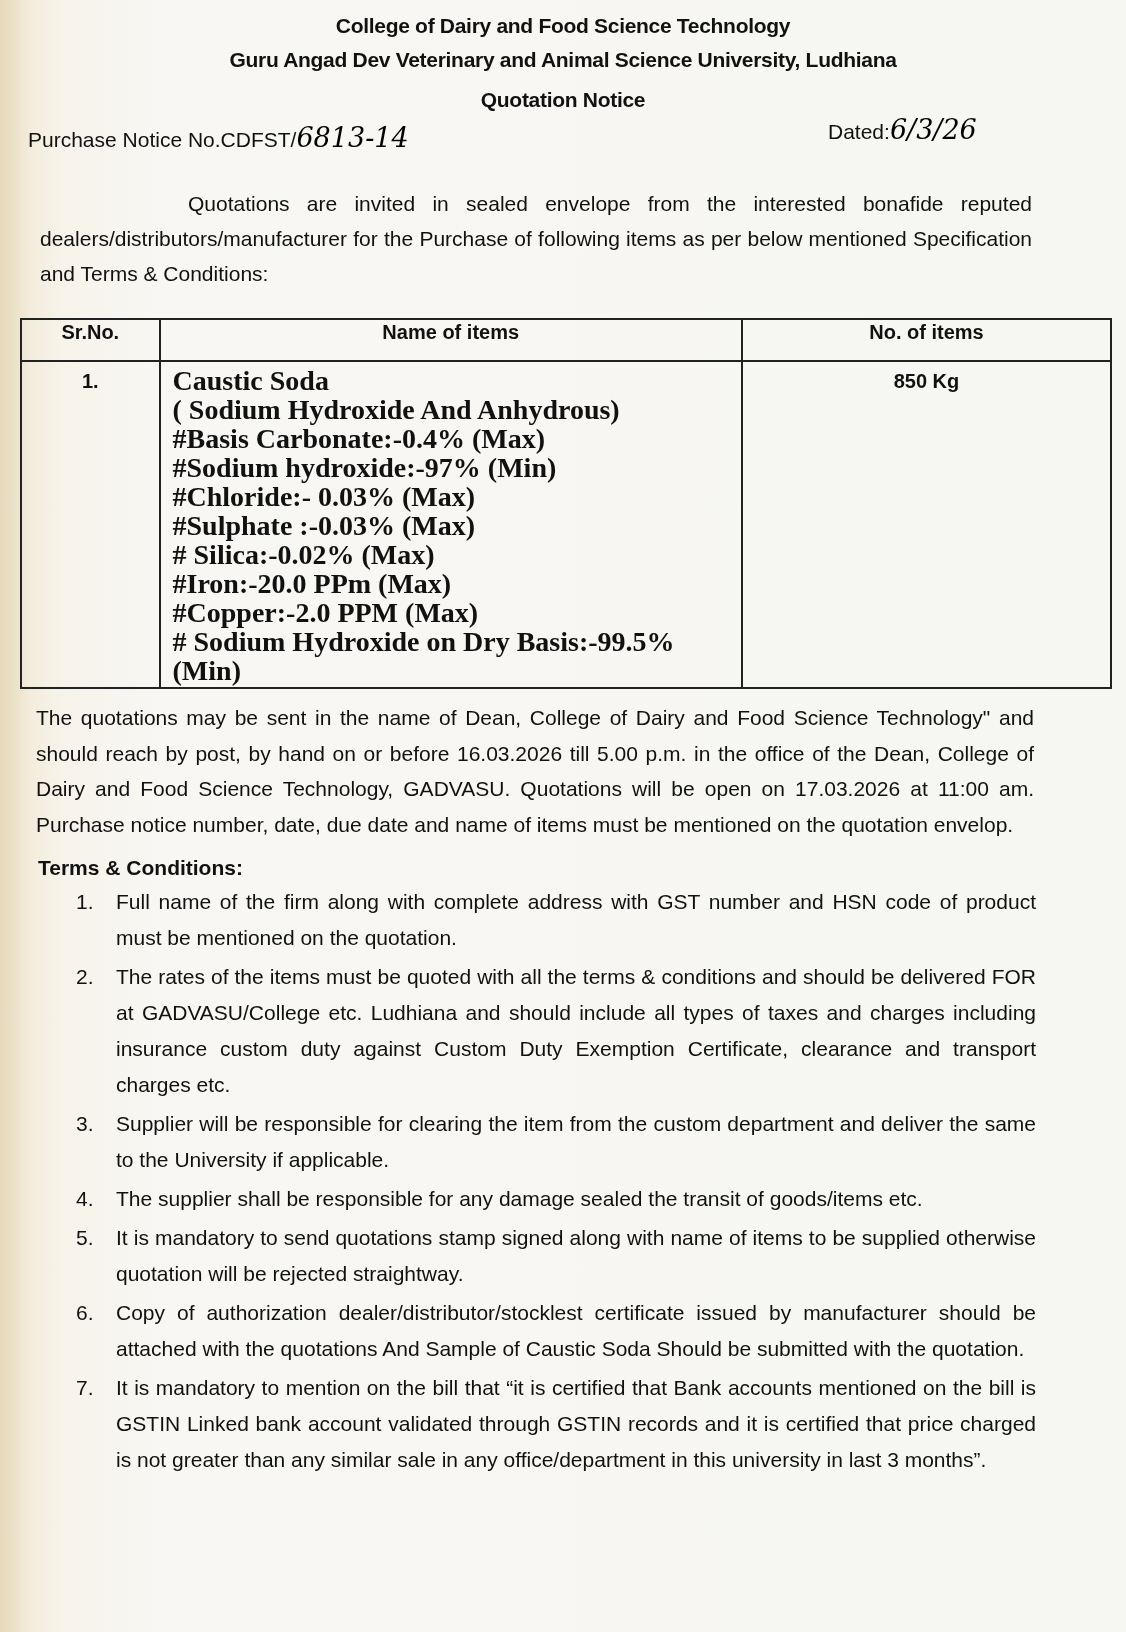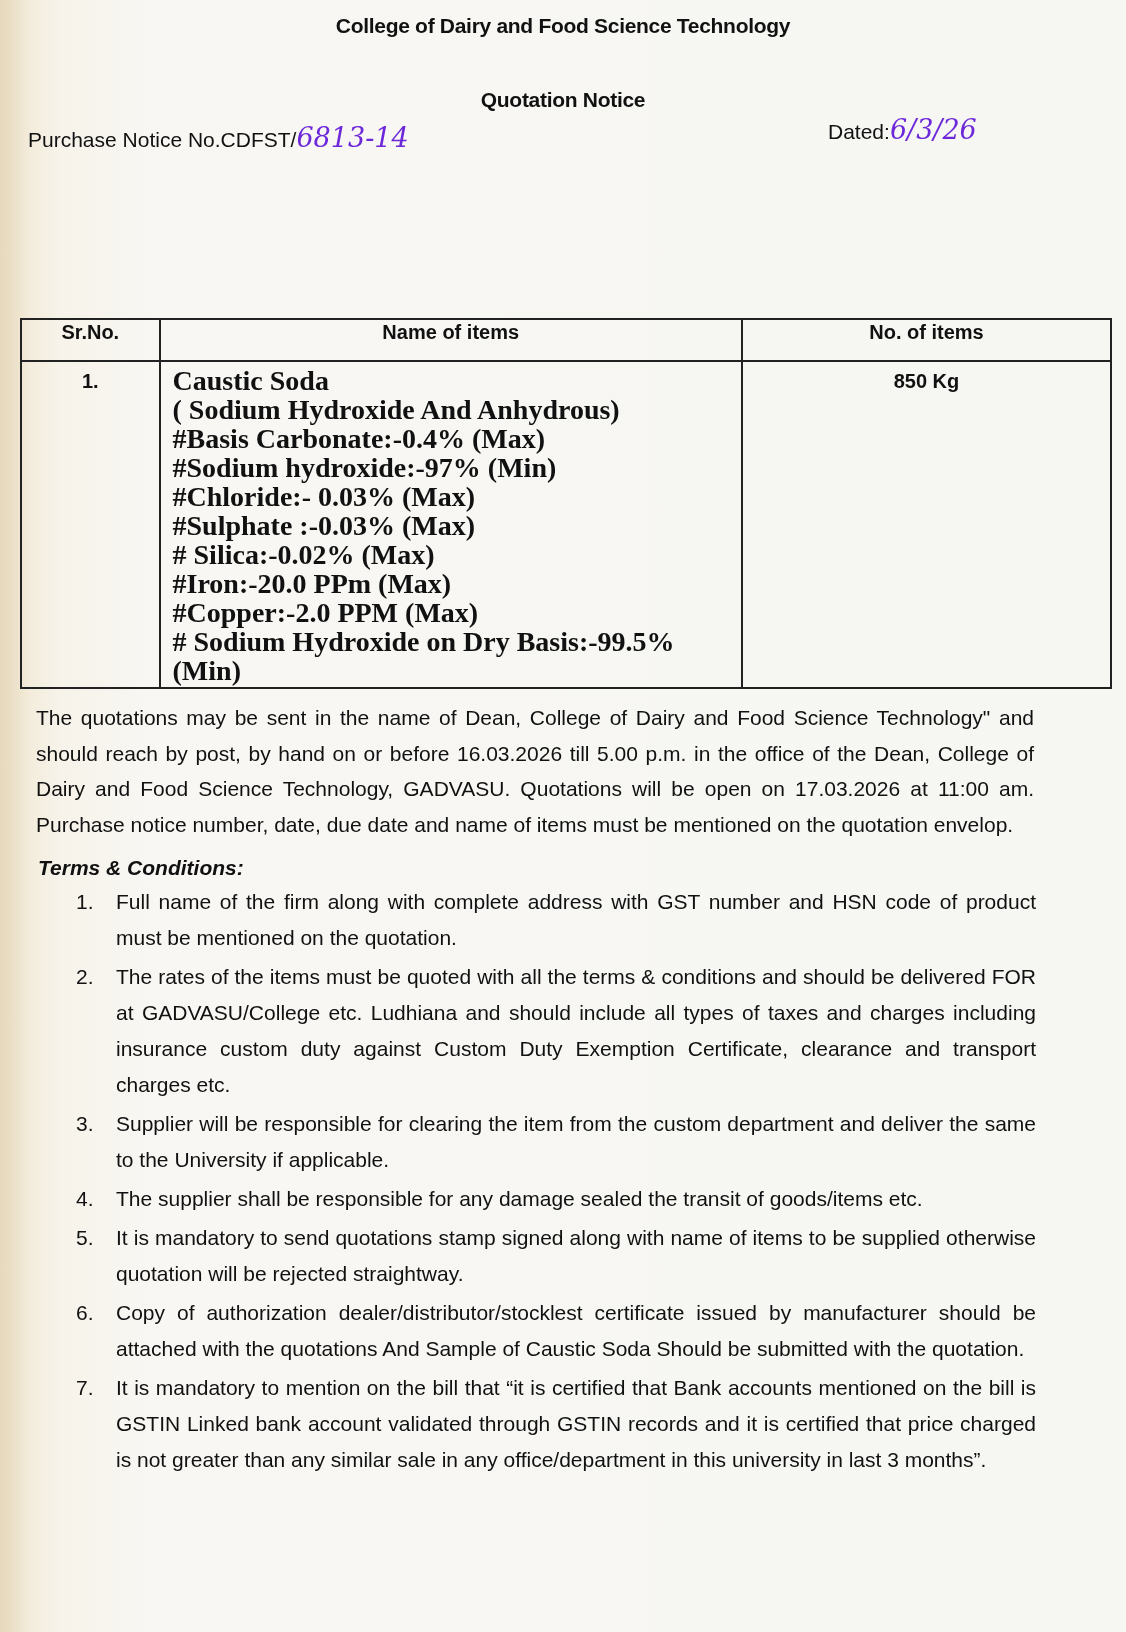--- a/index.html
+++ b/index.html
@@ -10,60 +10,62 @@
     color: #111;
     font-family: "Liberation Sans", sans-serif;
     position: relative;
   }
   .page { position: absolute; left: 0; top: 0; width: 1126px; height: 1632px; }
   .hdr { position: absolute; left: 0; width: 1126px; text-align: center; font-weight: bold; font-size: 21px; letter-spacing: -0.3px; }
   .hdr1 { top: 14px; }
   .hdr2 { top: 48px; }
   .hdr3 { top: 88px; }
   .notice-no { position: absolute; left: 28px; top: 122px; font-size: 21px; }
-  .hand { font-family: "DejaVu Serif", serif; font-style: italic; font-size: 27px; color: #6d28d9; }
+  .hand { font-family: "DejaVu Serif", serif; font-style: italic; font-size: 27px; color: #000000; }
   .dated { position: absolute; left: 828px; top: 114px; font-size: 21px; }
   .intro { position: absolute; left: 40px; top: 186px; width: 992px; font-size: 21px; line-height: 35px; text-align: justify; }
   .intro .indent { display: inline-block; width: 148px; }
   table.items {
     position: absolute; left: 20px; top: 318px; width: 1092px;
     border-collapse: collapse; font-size: 20px;
   }
   table.items th, table.items td { border: 2px solid #222; vertical-align: top; }
   table.items th { font-weight: bold; height: 38px; text-align: center; }
   .col1 { width: 136px; border-radius: 13px; }
   .col2 { width: 585px; }
   .col3 { width: 371px; }
   td.sr { text-align: center; font-weight: bold; padding-top: 8px; }
   td.qty { text-align: center; font-weight: bold; padding-top: 8px; }
   td.name { padding: 4px 8px 2px 12px; font-family: "Liberation Serif", serif; font-weight: bold; font-size: 28px; line-height: 29px; }
   .para { position: absolute; left: 36px; top: 700px; width: 998px; font-size: 21px; line-height: 35.5px; text-align: justify; }
-  .terms-title { position: absolute; left: 38px; top: 856px; font-size: 21px; font-weight: bold; font-style: italic; }
+  .terms-title { position: absolute; left: 38px; top: 856px; font-size: 21px; font-weight: bold; }
   ol.terms { position: absolute; left: 76px; top: 884px; width: 960px; margin: 0; padding: 0; list-style: none; font-size: 21px; line-height: 36px; }
   ol.terms li { display: flex; margin-bottom: 3px; text-align: justify; }
   ol.terms li .num { width: 40px; flex: none; }
   ol.terms li .txt { flex: 1; }
   .shade { position: absolute; left: 0; top: 0; width: 30px; height: 1632px; background: linear-gradient(90deg, rgba(210,190,150,0.35), rgba(255,255,255,0)); pointer-events: none; }
 </style>
 </head>
 <body>
 
 <div class="page">
   <div class="shade"></div>
 
   <div class="hdr hdr1">College of Dairy and Food Science Technology</div>
+  <div class="hdr hdr2">Guru Angad Dev Veterinary and Animal Science University, Ludhiana</div>
   <div class="hdr hdr3">Quotation Notice</div>
 
   <div class="notice-no">
     <span>Purchase Notice No.CDFST/</span><span class="hand">6813-14</span>
   </div>
   <div class="dated">
     <span>Dated:</span><span class="hand">6/3/26</span>
   </div>
 
+  <div class="intro"><span class="indent"></span><span>Quotations are invited in sealed envelope from the interested bonafide reputed dealers/distributors/manufacturer for the Purchase of following items as per below mentioned Specification and Terms &amp; Conditions:</span></div>
 
   <table class="items">
     <thead>
       <tr>
         <th class="col1">Sr.No.</th>
         <th class="col2">Name of items</th>
         <th class="col3">No. of items</th>
       </tr>
     </thead>
     <tbody>

